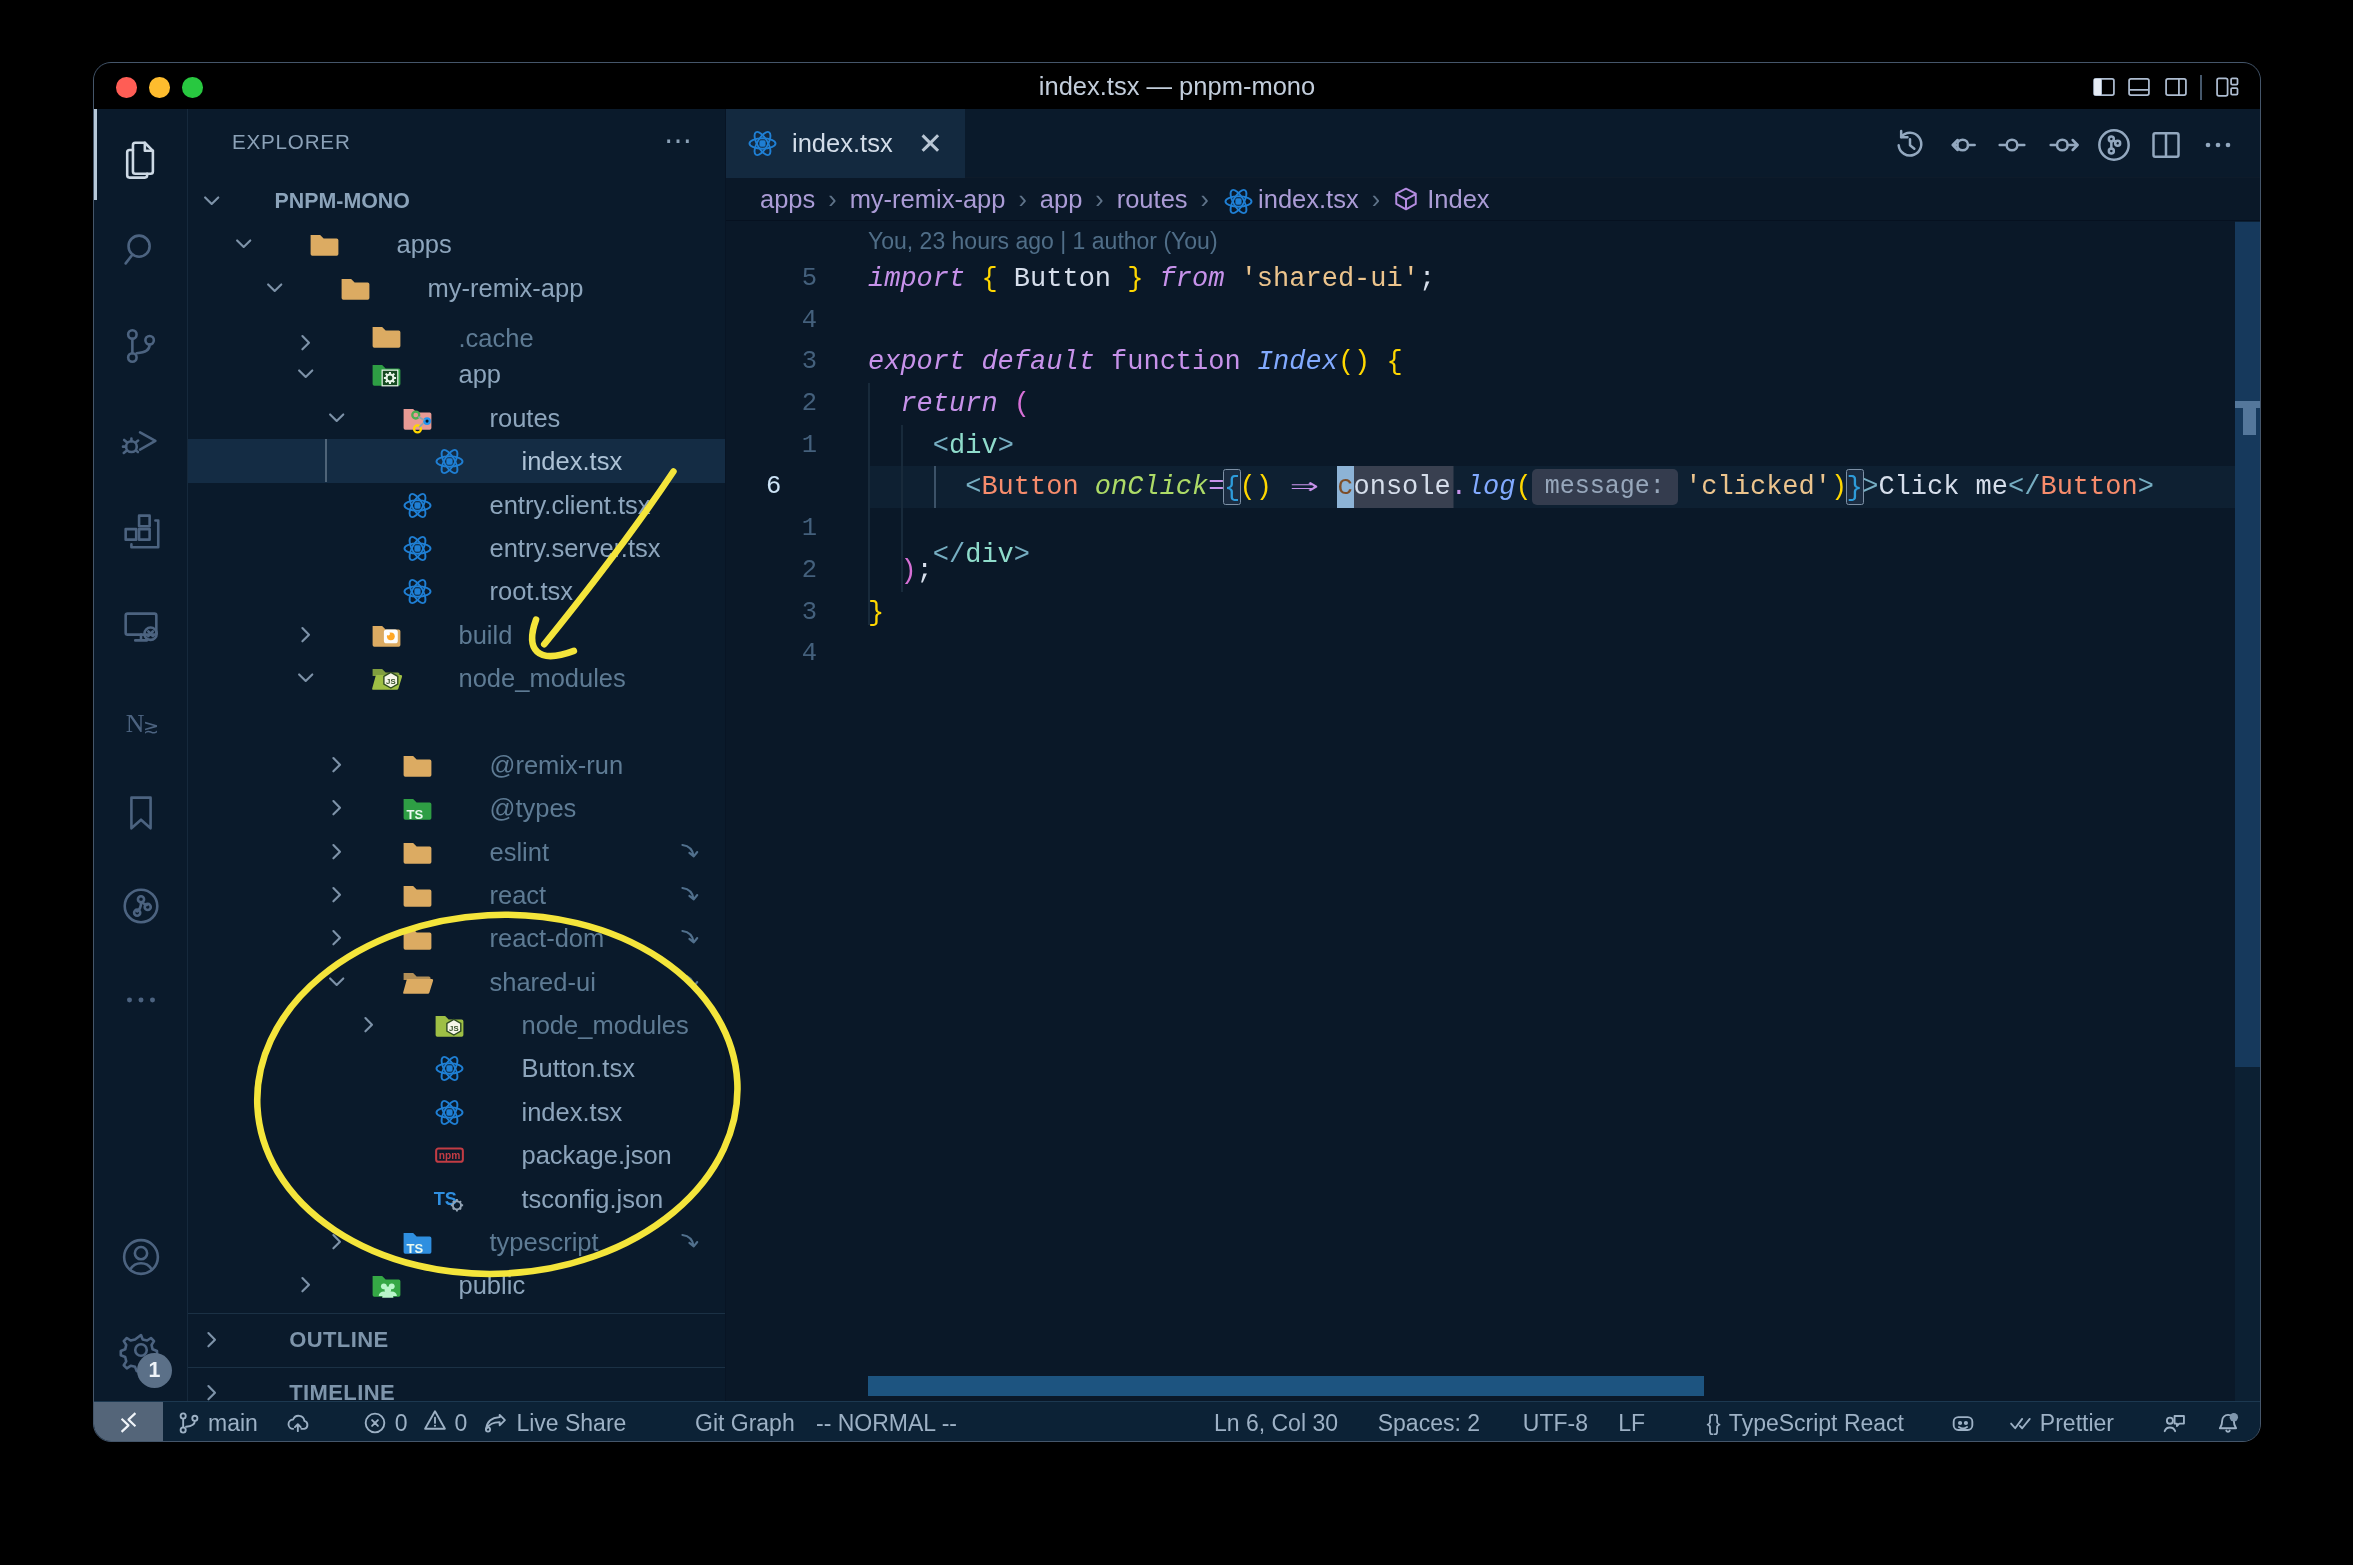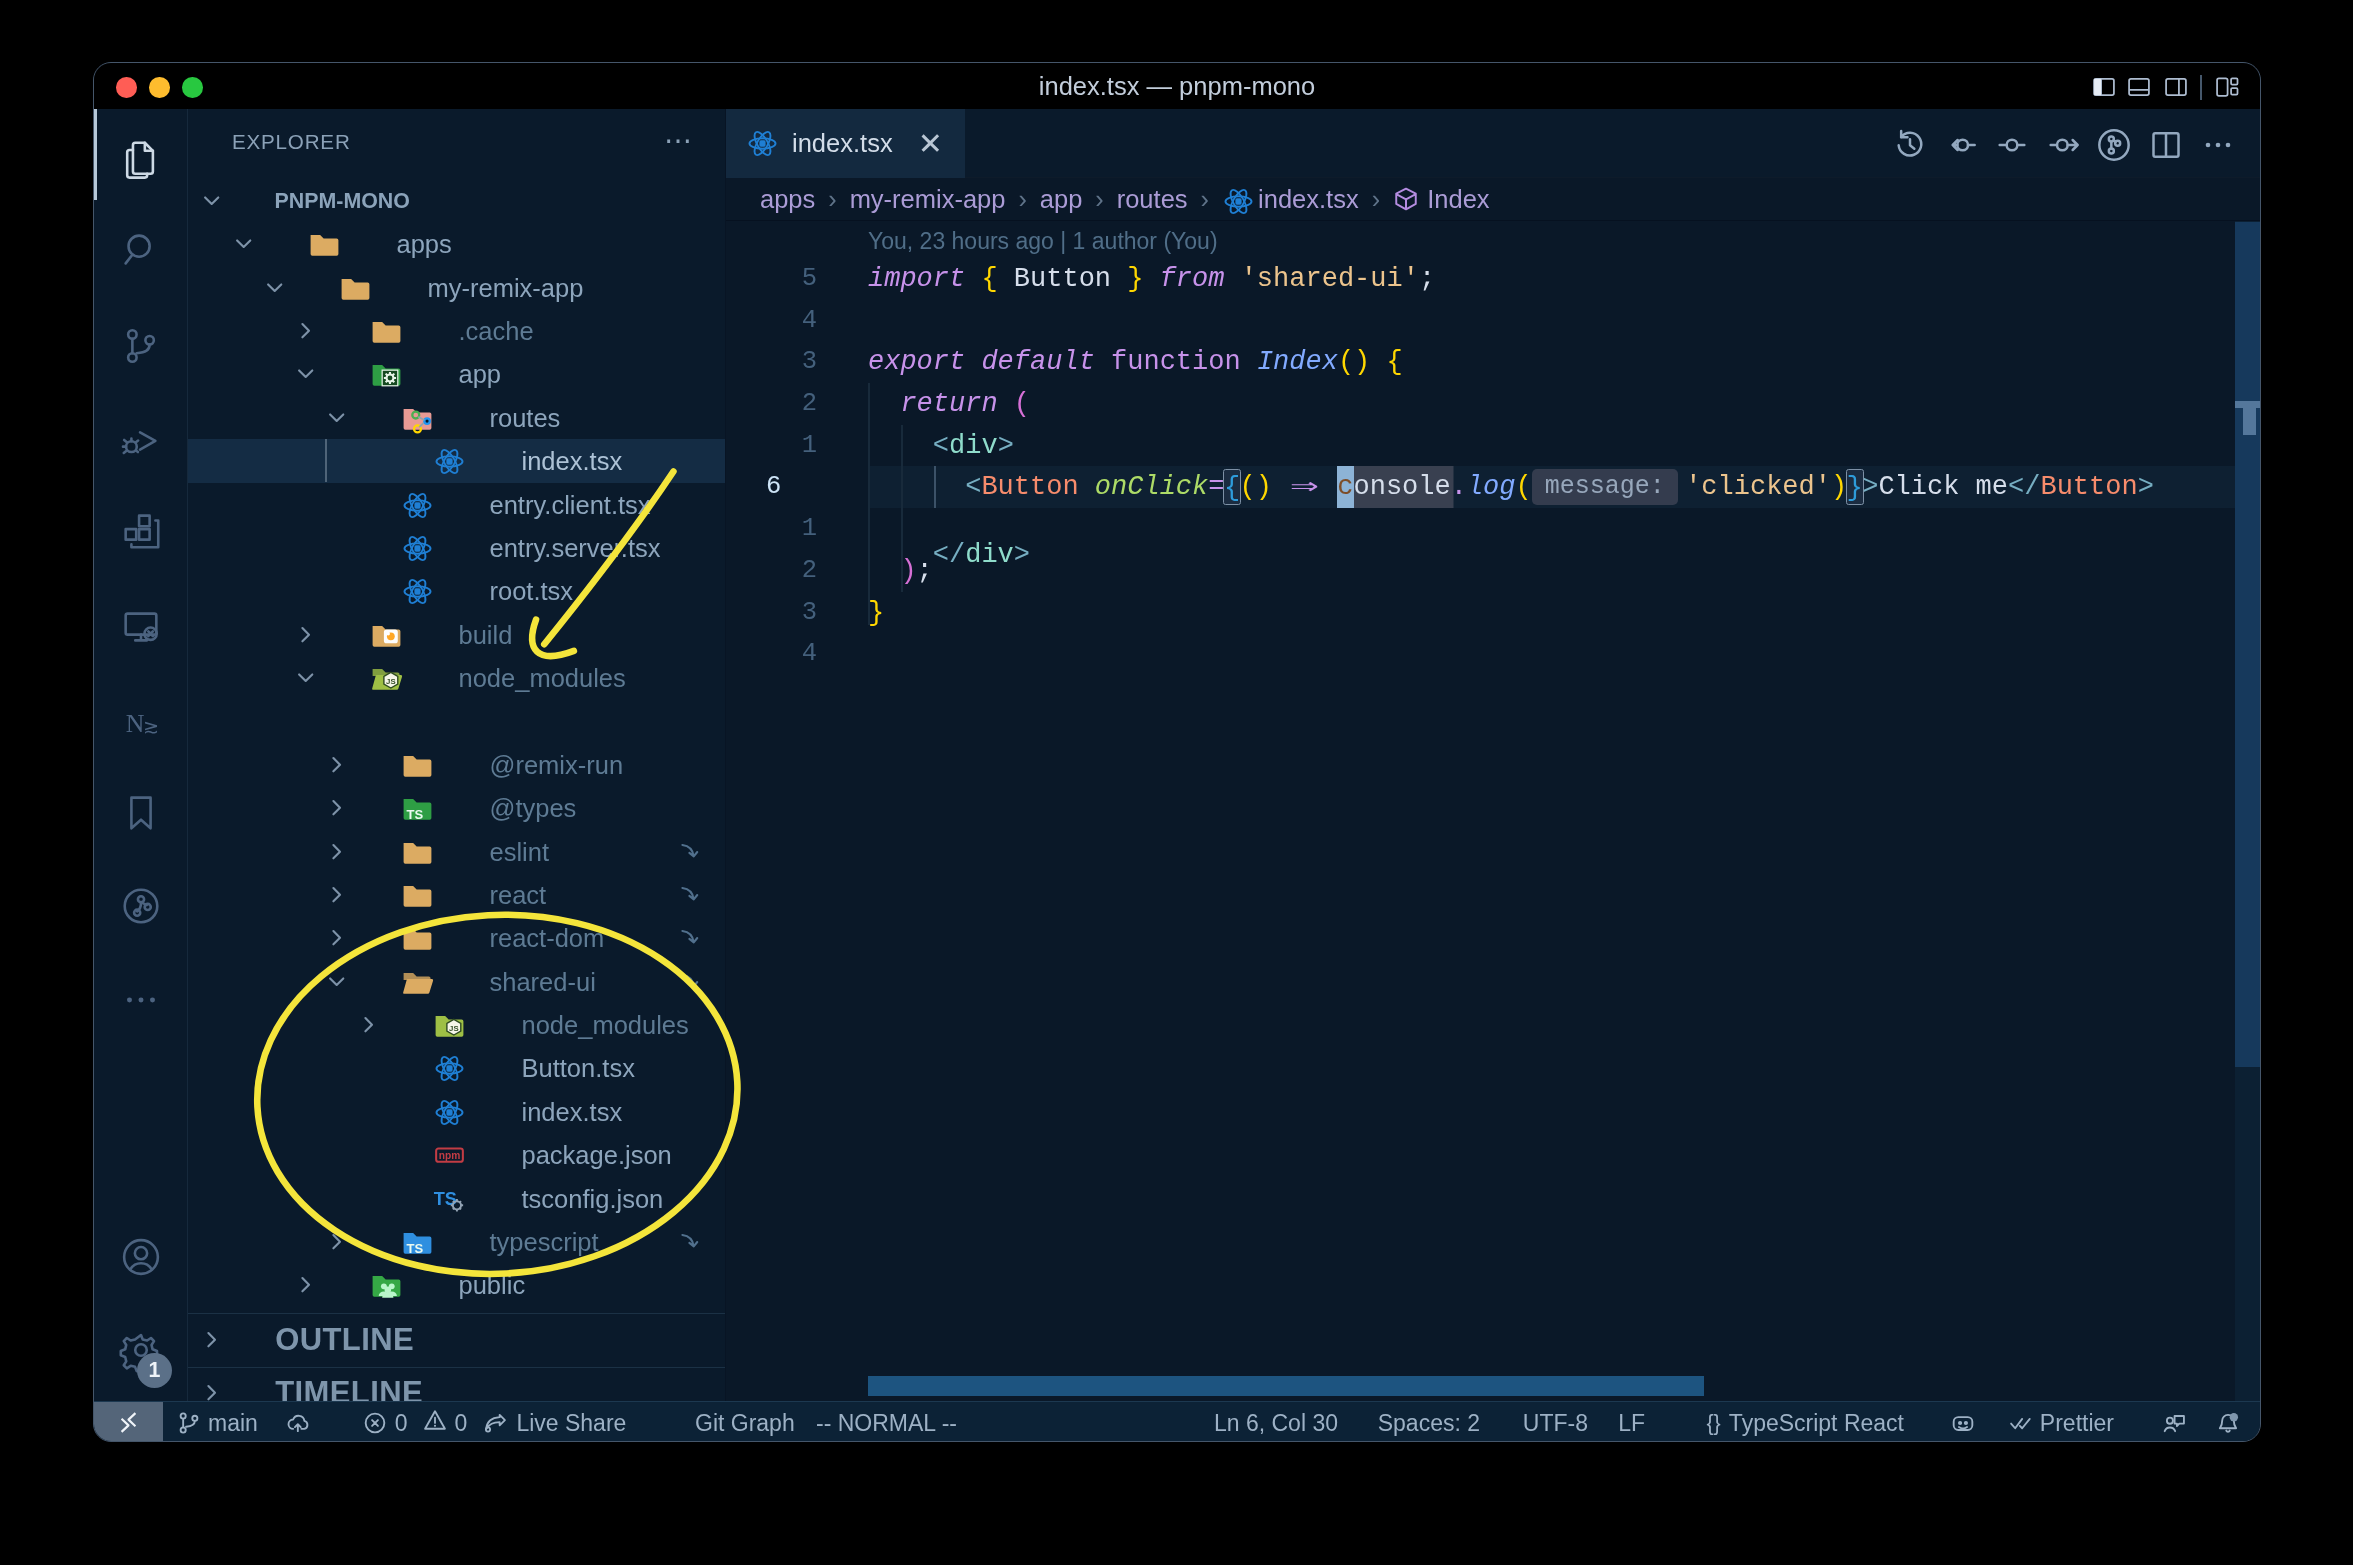--- a/index.html
+++ b/index.html
@@ -12,21 +12,21 @@
 #title { position:absolute; top:0; left:0; width:100%; height:46px; line-height:46px;
   text-align:center; color:#c2cddb; font-size:25.5px; }
 #activitybar { position:absolute; left:0; top:46px; width:93px; height:1292px; background:#0a1a2b; }
 .abicon { position:absolute; left:0; width:93px; height:92px; display:flex; align-items:center; justify-content:center; }
 #sidebar { position:absolute; left:93px; top:46px; width:538px; height:1292px; background:#0a1a2b; border-left:0.8px solid #16293c; }
 .row { position:absolute; left:0; width:538px; height:44px; display:flex; align-items:center;gap:44px; }
 .row.sel { background:#142c44; }
 .chev { width:31px; height:21.4px; flex:none; display:flex; justify-content:center; align-items:center; }
 .lbl { font-size:25.5px; color:#8da5bc; white-space:pre; margin-left:11.5px; }
 .lbl.root { font-weight:bold; font-size:21.4px; color:#8ba3ba; margin-left:3.3px; }
-.lbl.sect { font-weight:bold; font-size:31px; color:#7e95ab; letter-spacing:0.4px; margin-left:4px; }
+.lbl.sect { font-weight:bold; font-size:22px; color:#7e95ab; letter-spacing:0.4px; margin-left:18px; }
 .dim .lbl { color:#5e7b94; }
 .sel .lbl { color:#adc2d6; }
 .ficon { width:33px; height:33px; flex:none; margin-left:5px; position:relative; }
 .sym { position:absolute; right:20px; top:8.2px; }
 #editor { position:absolute; left:631px; top:46px; width:1537px; height:1292px; background:#0a1828; border-left:0.8px solid #081424; }
 #tabbar { position:absolute; left:0; top:0; width:100%; height:69px; background:#0a1a2b; border-bottom:0.8px solid #0e1b2a; }
 #tab { position:absolute; left:0; top:0; width:239px; height:69px; background:#13293f; display:flex; align-items:center; }
 #tab .tabname { color:#d3dde9; font-size:25.5px; margin-left:13px; }
 #tab .x { color:#b9c6d4; font-size:30px; margin-left:25px; }
 #crumbs { position:absolute; left:0; top:69px; width:100%; height:43px; background:#0a1828;
@@ -214,21 +214,21 @@
         <span class="chev">
           <svg width="21.4" height="21.4" viewBox="0 0 26 26" style="">
             <path d="M5 9 l8 8 8-8" stroke="#7d92a8" stroke-width="2.6" fill="none" stroke-linecap="round" stroke-linejoin="round"></path>
           </svg>
         </span>
         <span class="ficon"><svg width="33" height="33" viewBox="0 0 38 38" style="">
             <path d="M3 8 h11 l4 4 h15 a2 2 0 0 1 2 2 v16 a2 2 0 0 1 -2 2 H5 a2 2 0 0 1 -2 -2 Z" fill="#dcab62"></path>
           </svg></span>
         <span class="lbl">my-remix-app</span>
       </div>
-<div class="row dim" style="top:200px; padding-left:102px;">
+<div class="row dim" style="top:200px; padding-left:102px;align-items:flex-end;">
         <span class="chev">
           <svg width="21.4" height="21.4" viewBox="0 0 26 26" style="">
             <path d="M9 5 l8 8 -8 8" stroke="#7d92a8" stroke-width="2.6" fill="none" stroke-linecap="round" stroke-linejoin="round"></path>
           </svg>
         </span>
         <span class="ficon"><svg width="33" height="33" viewBox="0 0 38 38" style="">
             <path d="M3 8 h11 l4 4 h15 a2 2 0 0 1 2 2 v16 a2 2 0 0 1 -2 2 H5 a2 2 0 0 1 -2 -2 Z" fill="#dcab62"></path>
           </svg></span>
         <span class="lbl">.cache</span>
       </div>

